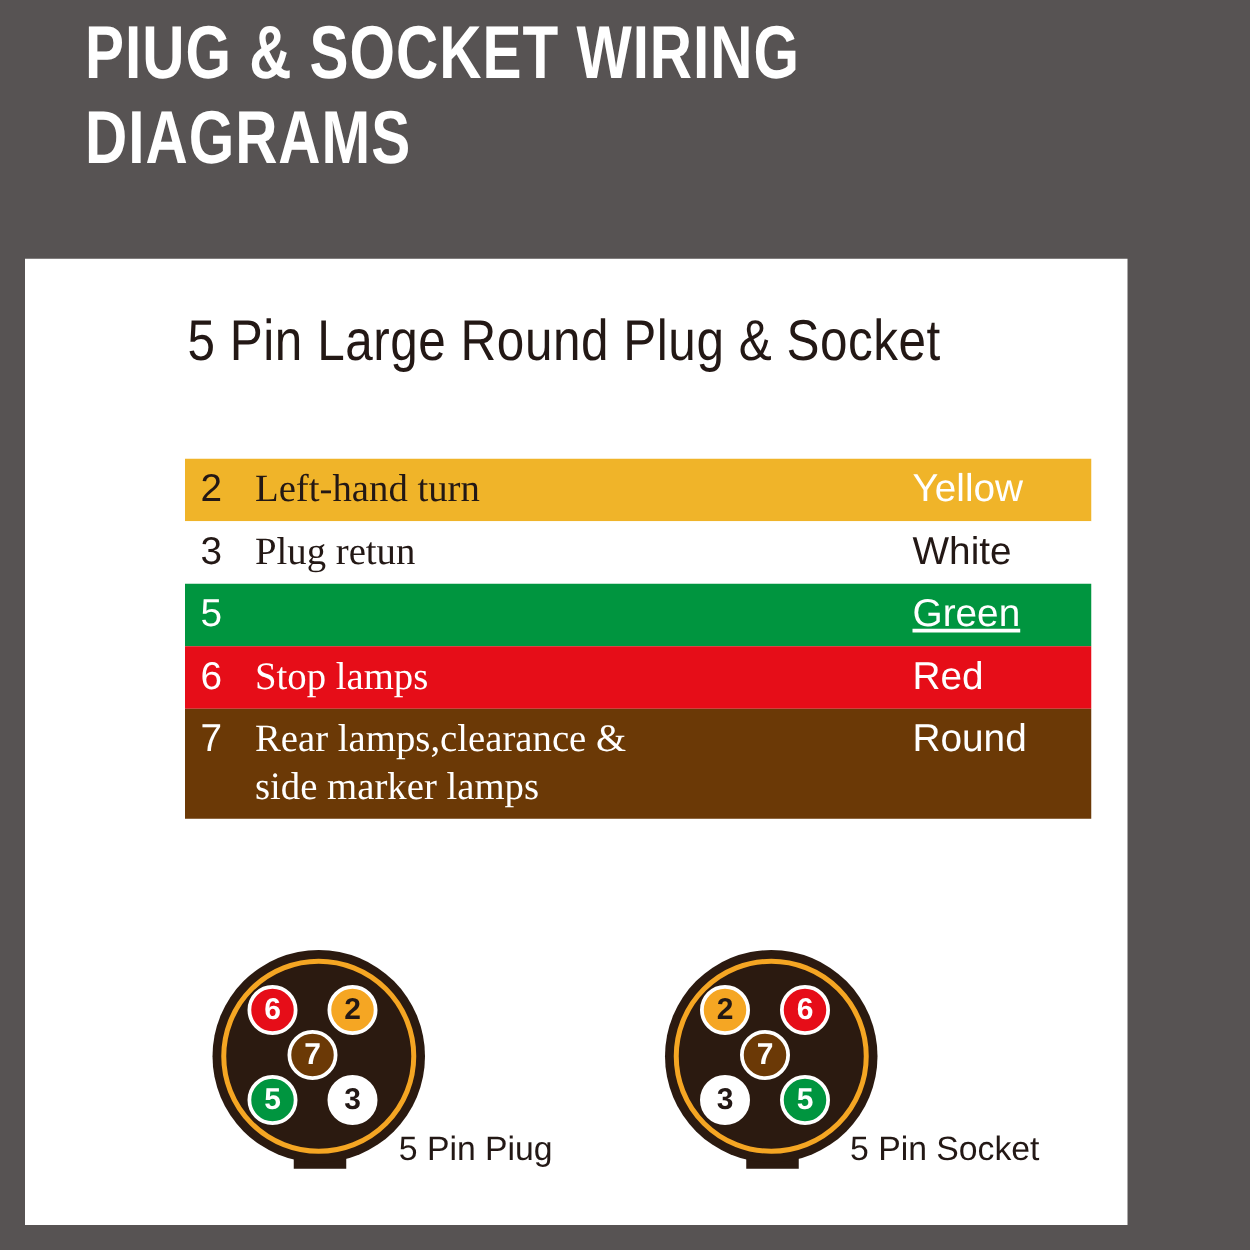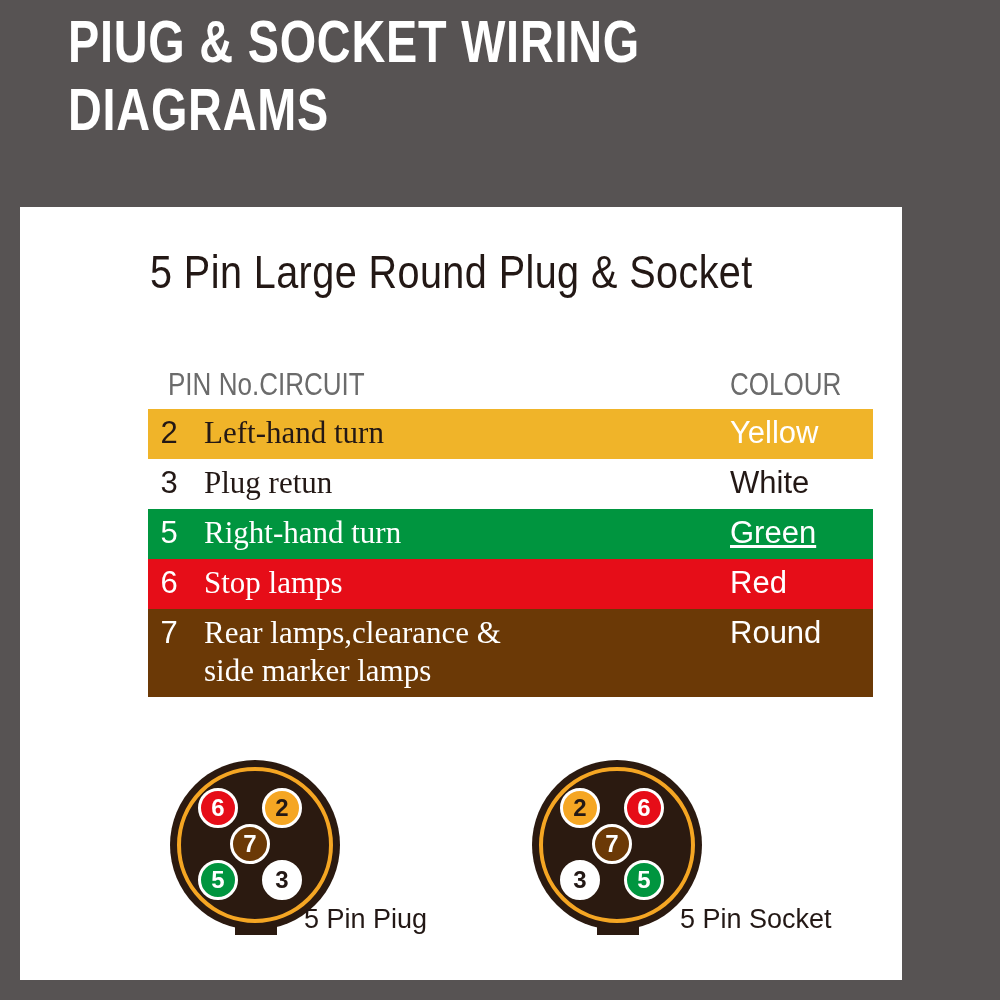--- a/index.html
+++ b/index.html
@@ -174,56 +174,51 @@
 
   .caption {
     position:absolute;
     top:152px;
     color:#231815;
     font-family:"Liberation Sans", sans-serif;
     font-size:27px;
     line-height:30px;
     white-space:nowrap;
   }
-  .caption.plug-cap   { left:284px; }
+  .caption.plug-cap   { left:299px; }
   .caption.socket-cap { left:660px; }
 </style>
 </head>
 <body>
 
 <div id="root">
 
   <div class="header">
     <div class="title-line l1">PIUG &amp; SOCKET WIRING</div>
     <div class="title-line l2">DIAGRAMS</div>
   </div>
 
   <div class="card">
 
     <div class="subtitle">5 Pin Large Round Plug &amp; Socket</div>
 
     <div class="table">
-      <div class="thead">
-        <div class="h-pin">PIN No.CIRCUIT</div>
-        <div class="h-colour">COLOUR</div>
-      </div>
       <div id="table-body">
           <div class="row" style="background: rgb(240, 180, 41);">
             <div class="pin" style="color: rgb(35, 24, 21);">2</div>
             <div class="circuit" style="color: rgb(35, 24, 21);">Left-hand turn</div>
             <div class="colour" style="color: rgb(255, 255, 255);">Yellow</div>
           </div>
           <div class="row" style="background: rgb(255, 255, 255);">
             <div class="pin" style="color: rgb(35, 24, 21);">3</div>
             <div class="circuit" style="color: rgb(35, 24, 21);">Plug retun</div>
             <div class="colour" style="color: rgb(35, 24, 21);">White</div>
           </div>
           <div class="row" style="background: rgb(0, 149, 63);">
             <div class="pin" style="color: rgb(255, 255, 255);">5</div>
-            <div class="circuit" style="color: rgb(255, 255, 255);">Right-hand turn</div>
             <div class="colour" style="color: rgb(255, 255, 255); text-decoration: underline;">Green</div>
           </div>
           <div class="row" style="background: rgb(230, 13, 24);">
             <div class="pin" style="color: rgb(255, 255, 255);">6</div>
             <div class="circuit" style="color: rgb(255, 255, 255);">Stop lamps</div>
             <div class="colour" style="color: rgb(255, 255, 255);">Red</div>
           </div>
           <div class="row" style="background: rgb(107, 57, 6);">
             <div class="pin" style="color: rgb(255, 255, 255);">7</div>
             <div class="circuit" style="color: rgb(255, 255, 255);">Rear lamps,clearance &amp;<br>side marker lamps</div>

